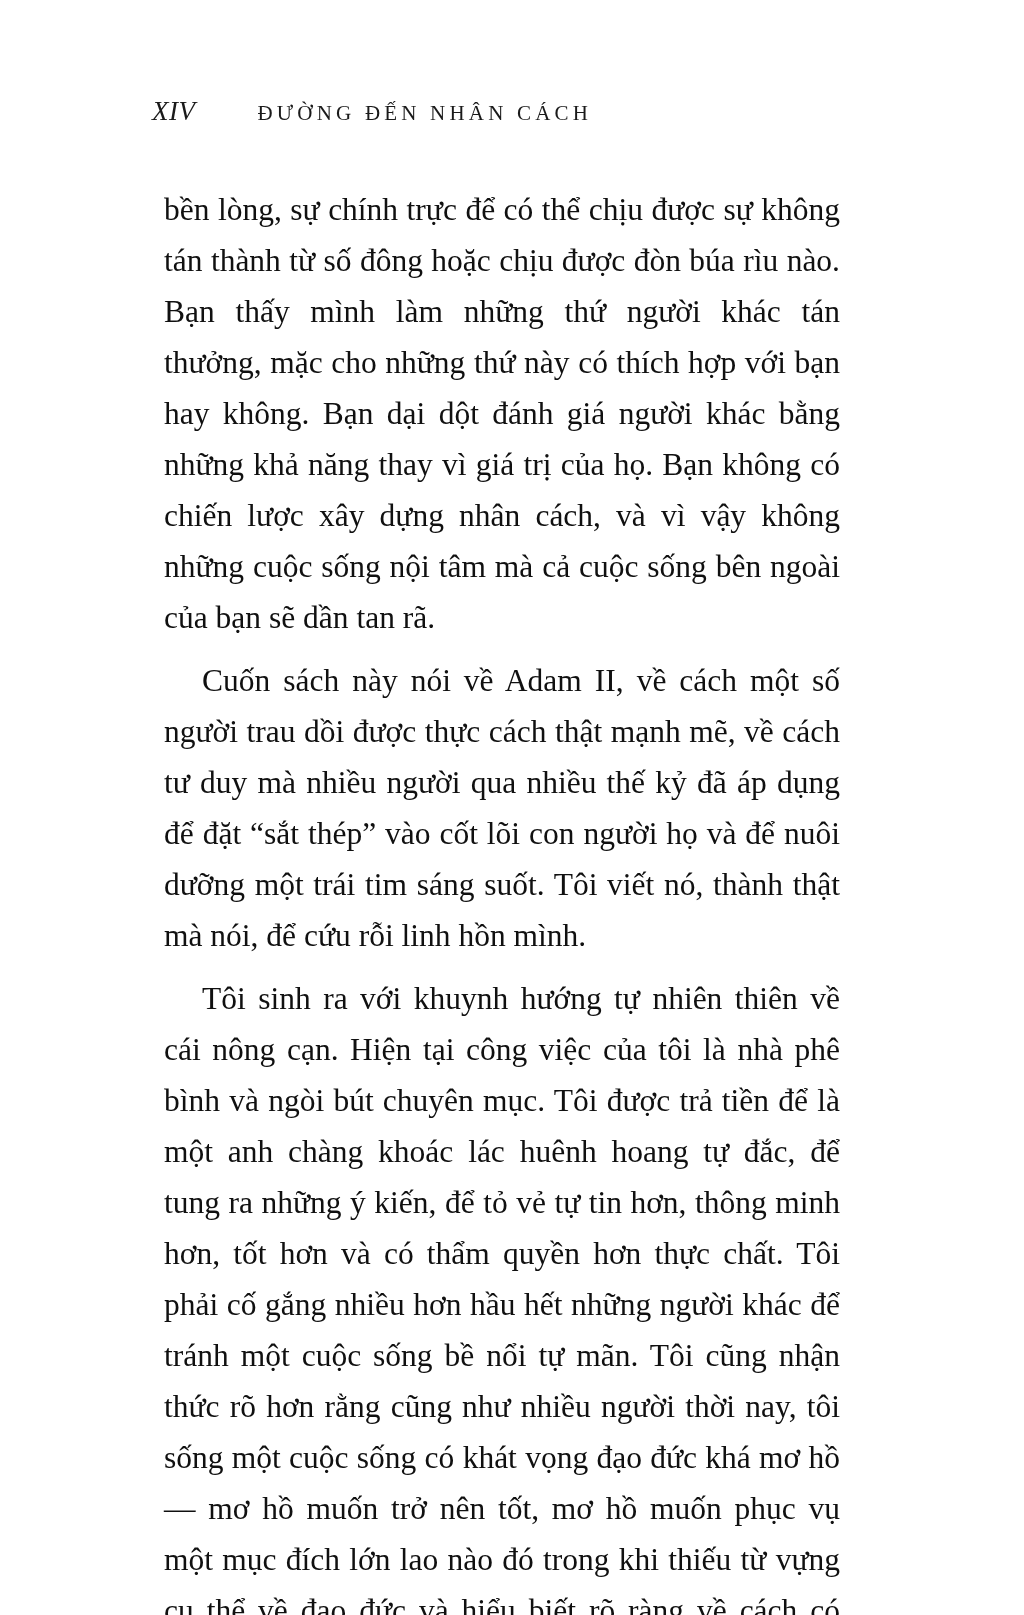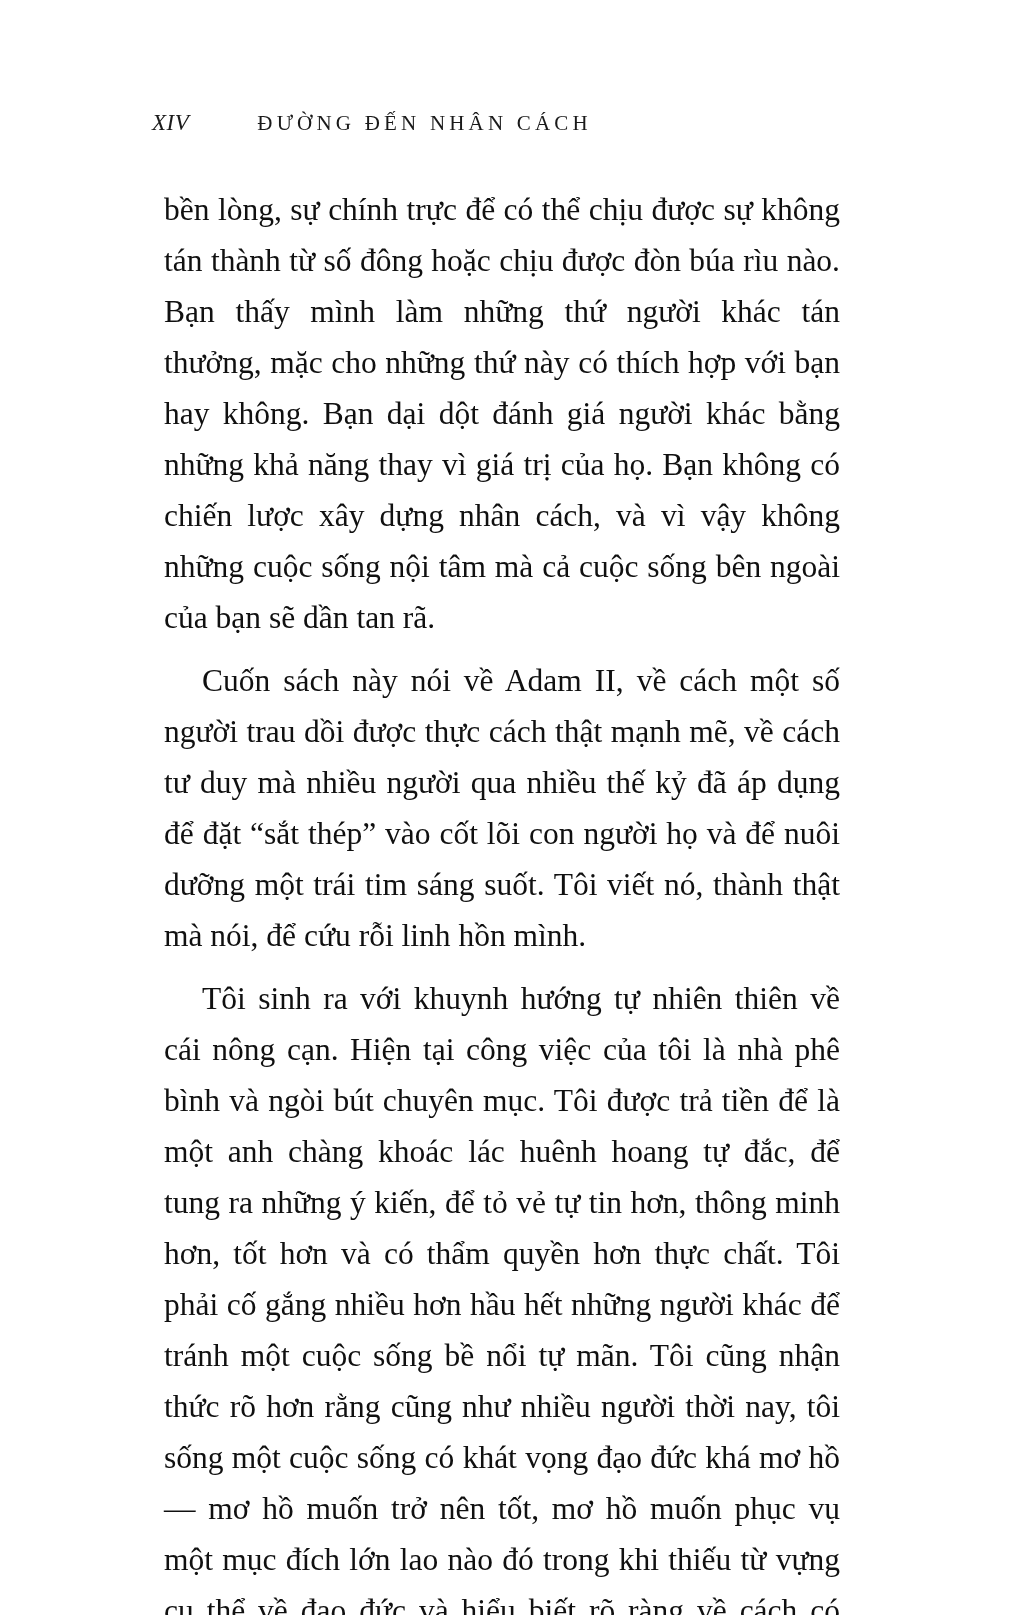--- a/index.html
+++ b/index.html
@@ -26,31 +26,29 @@
     top: 96px;
     left: 152px;
     right: 152px;
     display: flex;
     align-items: baseline;
     gap: 62px;
     font-family: "Liberation Serif", "DejaVu Serif", serif;
   }
   .folio {
     font-style: italic;
-    font-size: 23px;
+    font-size: 27px;
     letter-spacing: 0.5px;
     color: #1a1a1a;
-    margin-top: 14px;
   }
   .head-title {
     font-size: 21px;
     letter-spacing: 4.2px;
     color: #1a1a1a;
     text-transform: uppercase;
-    margin-left: 6px;
   }
   .body-text {
     position: absolute;
     top: 172px;
     left: 152px;
     width: 700px;
     font-size: 31.5px;
     line-height: 51px;
     text-align: justify;
     text-justify: inter-word;

